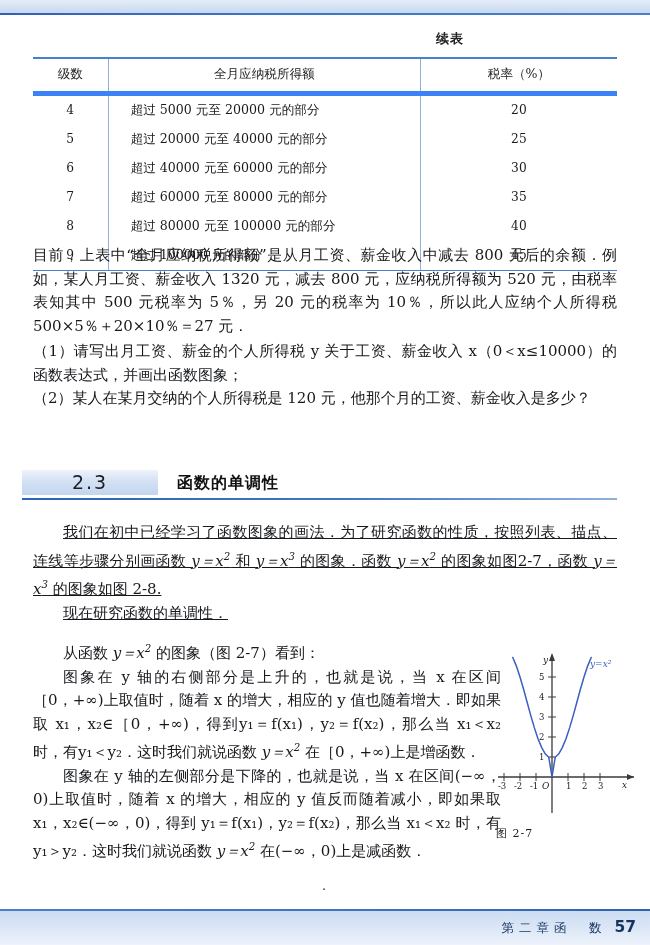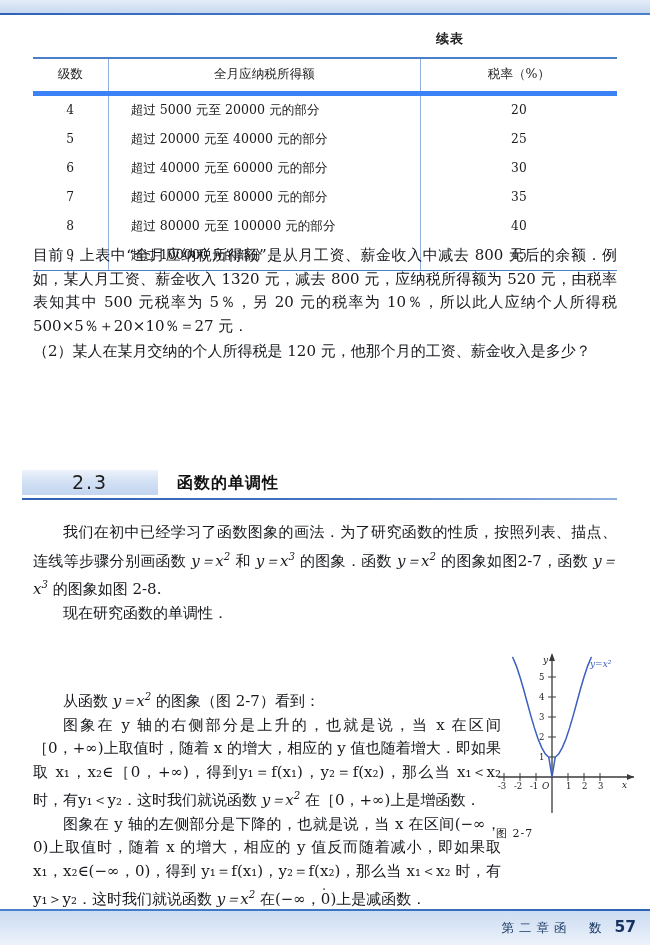--- a/index.html
+++ b/index.html
@@ -104,21 +104,21 @@
     text-align: justify;
     color: #16181c;
   }
   .body-text p { margin: 0; }
   .indent2 { text-indent: 2em; }
 
   .blk-after-table { top: 244px; width: 584px; }
   .blk-questions   { top: 340px; width: 584px; }
 
   
-  .blk-narrow { width: 468px; margin-top: 48px; }
+  .blk-narrow { width: 468px; }
 
   
   .section-head {
     position: absolute;
     left: 22px; top: 470px;
     width: 595px;
     height: 34px;
   }
   .sec-badge {
     position: absolute;
@@ -271,31 +271,32 @@
     </tbody>
   </table>
   <div class="table-bot-rule"></div>
 </div>
 
 <div class="body-text blk-after-table">
   <p>目前，上表中“全月应纳税所得额”是从月工资、薪金收入中减去 800 元后的余额．例如，某人月工资、薪金收入 1320 元，减去 800 元，应纳税所得额为 520 元，由税率表知其中 500 元税率为 5％，另 20 元的税率为 10％，所以此人应纳个人所得税500×5％＋20×10％＝27 元．</p>
 </div>
 
 <div class="body-text blk-questions">
+  <p>（1）请写出月工资、薪金的个人所得税 y 关于工资、薪金收入 x（0＜x≤10000）的函数表达式，并画出函数图象；</p>
   <p>（2）某人在某月交纳的个人所得税是 120 元，他那个月的工资、薪金收入是多少？</p>
 </div>
 
 <div class="section-head">
   <div class="sec-badge"></div>
   <div class="sec-num">2.3</div>
   <div class="sec-title">函数的单调性</div>
   <div class="sec-rule"></div>
 </div>
 
-<div class="body-text" style="top:521px;">
+<div class="body-text" style="top:521px;text-decoration:underline;">
   <p class="indent2"><span>我们在初中已经学习了函数图象的画法．为了研究函数的性质，按照列表、描点、连线等步骤分别画函数 </span><span class="mi">y＝x<sup>2</sup></span><span> 和 </span><span class="mi">y＝x<sup>3</sup></span><span> 的图象．函数 </span><span class="mi">y＝x<sup>2</sup></span><span> 的图象如图2-7，函数 </span><span class="mi">y＝x<sup>3</sup></span><span> 的图象如图 2-8.</span></p>
   <p class="indent2">现在研究函数的单调性．</p>
 </div>
 
 <div class="body-text blk-narrow" style="top:637px;">
   <p class="indent2"><span>从函数 </span><span class="mi">y＝x<sup>2</sup></span><span> 的图象（图 2-7）看到：</span></p>
   <p class="indent2"><span>图象在 y 轴的右侧部分是上升的，也就是说，当 x 在区间［0，+∞)上取值时，随着 x 的增大，相应的 y 值也随着增大．即如果取 x₁，x₂∈［0，+∞)，得到y₁＝f(x₁)，y₂＝f(x₂)，那么当 x₁＜x₂ 时，有y₁＜y₂．这时我们就说函数 </span><span class="mi">y＝x<sup>2</sup></span><span> 在［0，+∞)上是增函数．</span></p>
   <p class="indent2"><span>图象在 y 轴的左侧部分是下降的，也就是说，当 x 在区间(−∞，0)上取值时，随着 x 的增大，相应的 y 值反而随着减小，即如果取 x₁，x₂∈(−∞，0)，得到 y₁＝f(x₁)，y₂＝f(x₂)，那么当 x₁＜x₂ 时，有 y₁＞y₂．这时我们就说函数 </span><span class="mi">y＝x<sup>2</sup></span><span> 在(−∞，0)上是减函数．</span></p>
 </div>
 

